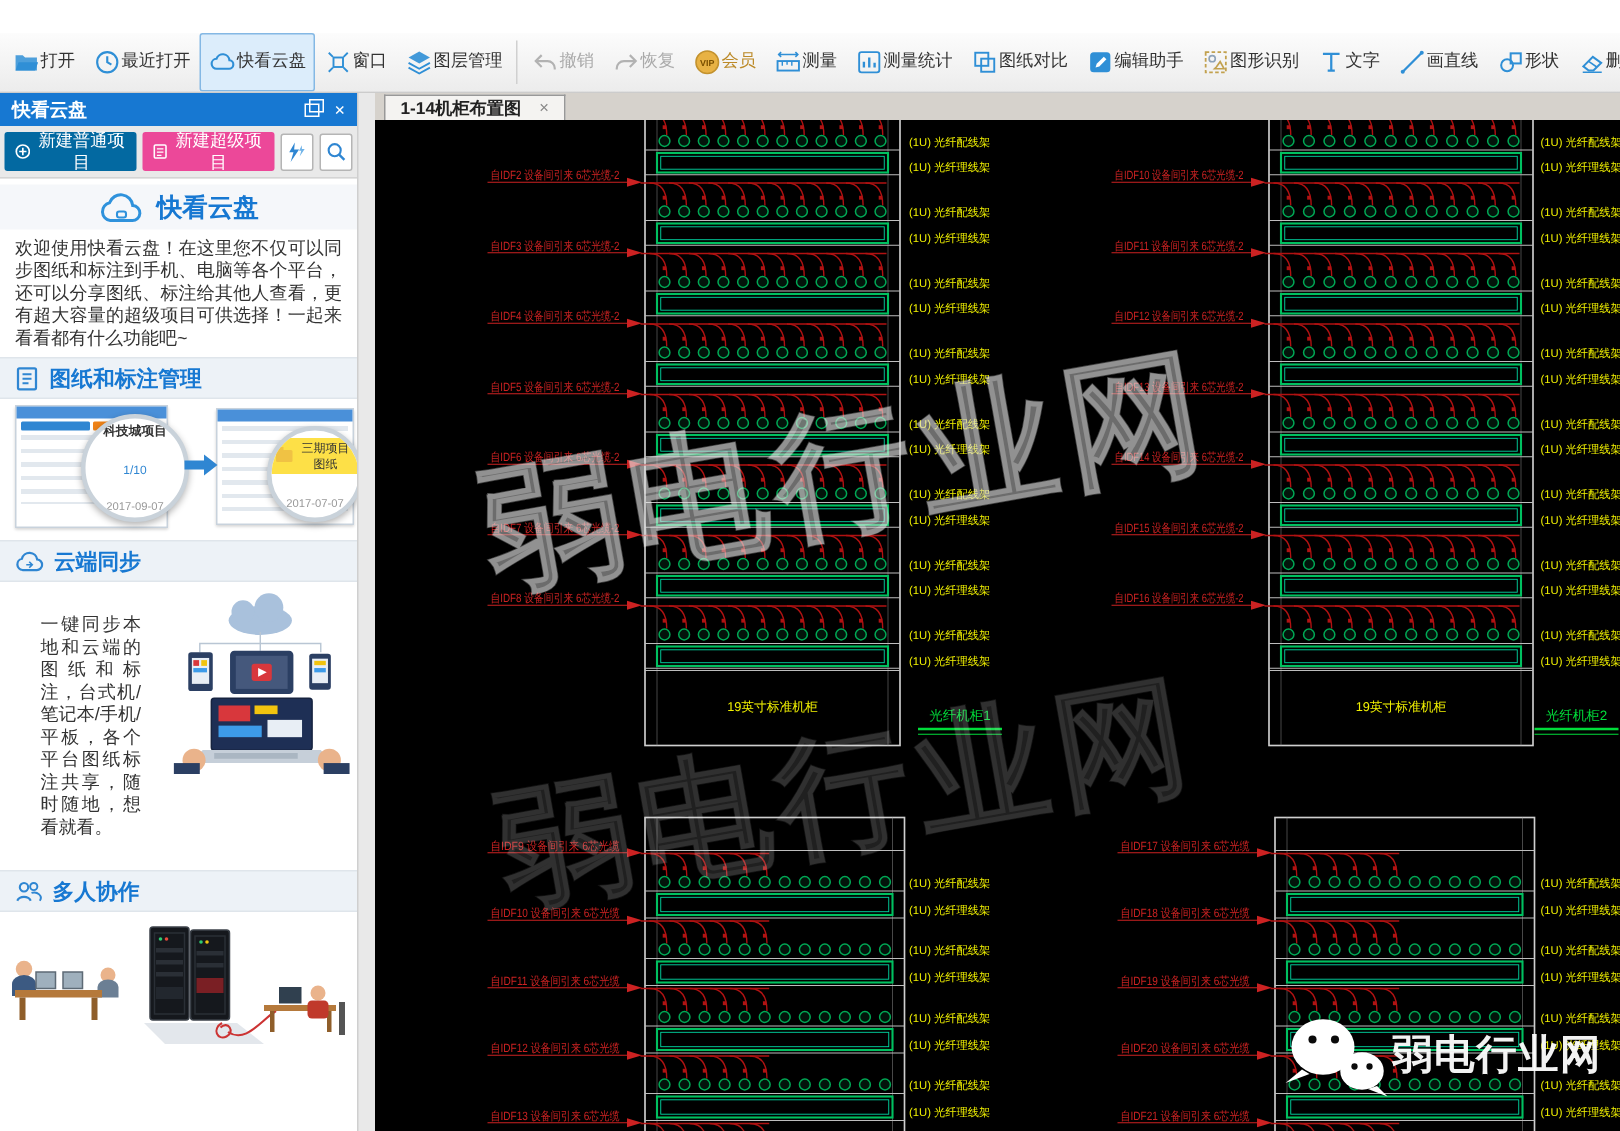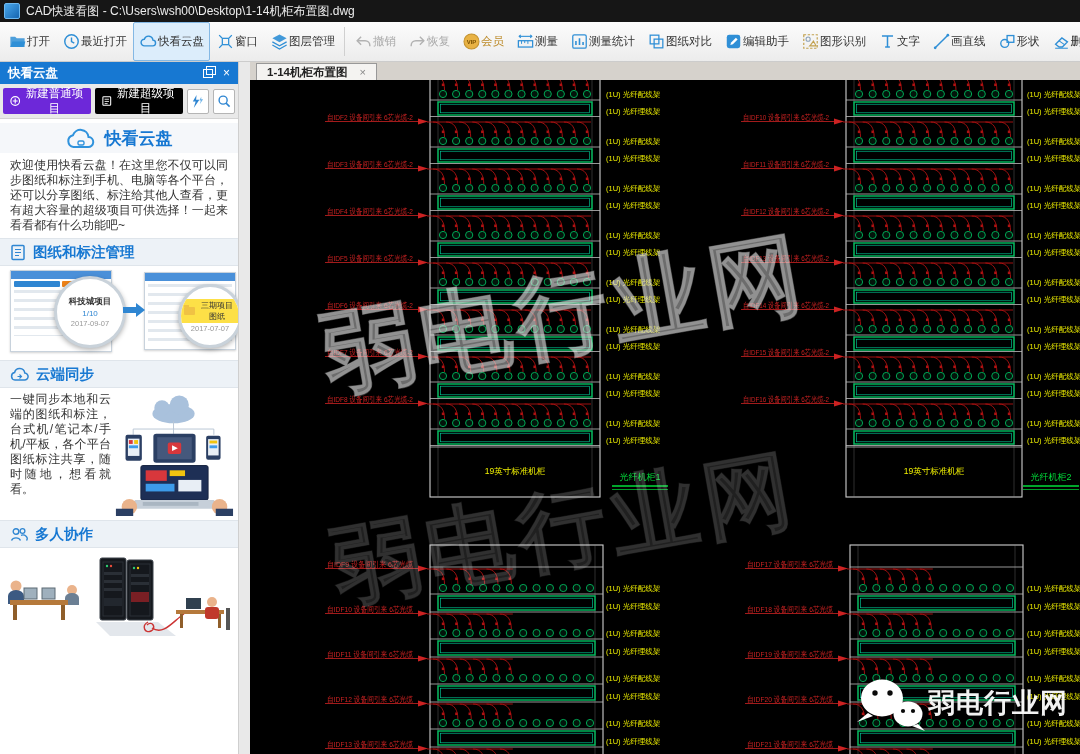--- a/index.html
+++ b/index.html
@@ -34,22 +34,22 @@
   .float-ic{width:8px;height:7px;border:1px solid #fff;position:relative;display:inline-block}
   .float-ic:after{content:"";position:absolute;left:2px;top:-4px;width:8px;height:7px;border:1px solid #fff}
   .close-ic{font-size:12px;line-height:12px;cursor:pointer}
   .sb-myproj{height:32px;display:flex;align-items:center;justify-content:center;gap:8px;
     font-size:13.5px;color:#333;border-bottom:1px solid #e2e2e2;position:relative;background:#fff}
   .sb-myproj .cloudpos{position:absolute;left:14px;top:8px}
   .sb-btnrow{height:34px;background:#e9e9e9;display:flex;align-items:center;gap:4px;padding:0 3px;
     border-bottom:1px solid #d4d4d4}
   .btn-blue,.btn-orange{height:26px;border:none;border-radius:2px;font-size:11.5px;color:#fff;
     display:flex;align-items:center;gap:4px;padding:0 7px;cursor:pointer;font-family:inherit}
-  .btn-blue{background:#6d28d9}
-  .btn-orange{background:#000000}
+  .btn-blue{background:#0369a1}
+  .btn-orange{background:#ec4899}
   .btn-sq{width:25px;height:25px;background:#fff;border:1px solid #b5b5b5;border-radius:2px;
     display:flex;align-items:center;justify-content:center;padding:0;cursor:pointer}
   .sb-heading{height:30px;display:flex;align-items:center;justify-content:center;gap:9px;
     color:#1778d2;font-size:17px;font-weight:bold;background:#f5f7fa;margin-top:4px}
   .sb-para{font-size:12px;color:#333;line-height:15px;margin:5px 10px;text-align:justify}
   .sb-banner{height:26px;background:#edf2f7;border-top:1px solid #dfe5eb;border-bottom:1px solid #dfe5eb;
     display:flex;align-items:center;gap:7px;padding:0 10px;color:#1778d2;font-size:14.5px;
     font-weight:bold;margin-top:4px}
 
   
@@ -57,35 +57,35 @@
   .mini-card{position:absolute;background:#fff;border:1px solid #c8d2dc;box-shadow:0 1px 2px rgba(0,0,0,.18)}
   .mc-head{height:8px;background:#4a90d9}
   .mc-chips{display:flex;gap:2px;margin:2px 3px}
   .chip{height:6px;border-radius:1px;flex:1}
   .chip.b{background:#2f86d2}.chip.o{background:#ef8318}
   .mc-lines{margin:3px 3px;height:46px;background:repeating-linear-gradient(#e2e8ee 0 3px,transparent 3px 9px)}
   .c1{left:6px;top:2px;width:100px;height:80px}
   .c2{left:140px;top:4px;width:90px;height:76px}
   .mag{position:absolute;background:#fff;border:3px solid #c9d2da;border-radius:50%;
     box-shadow:0 2px 5px rgba(0,0,0,.3);display:flex;flex-direction:column;align-items:center;
-    justify-content:center;gap:1px;overflow:hidden;text-align:center}
+    justify-content:center;gap:15px;overflow:hidden;text-align:center}
   .m1{left:50px;top:8px;width:66px;height:66px}
   .m2{left:174px;top:16px;width:58px;height:58px}
   .mg-t1{font-size:8.5px;color:#333;font-weight:bold}
   .mg-t2{font-size:8px;color:#2f86d2}
   .mg-t3{font-size:7.5px;color:#999}
   .mg-hl{background:#fde047;padding:1px 3px;display:flex;gap:3px;align-items:center;font-size:8px;color:#333}
   .folder{width:11px;height:8px;background:#f0c244;border-radius:1px;position:relative;flex:none}
   .folder:before{content:"";position:absolute;top:-2px;left:0;width:5px;height:2px;background:#f0c244}
   .arrow-right{position:absolute;left:119px;top:39px;width:13px;height:6px;background:#2f86d2}
   .arrow-right:after{content:"";position:absolute;right:-9px;top:-4px;border-left:9px solid #2f86d2;
     border-top:7px solid transparent;border-bottom:7px solid transparent}
 
   .sb-syncrow{display:flex;margin:4px 4px 0 10px;gap:3px}
-  .sb-syncrow .sb-para{flex:1;margin:0}
+  .sb-syncrow .sb-para{flex:1;margin:17px}
   .illo2{width:120px;height:124px;flex:none}
   .illo3{display:block;width:238px;height:90px;margin-top:2px}
 
   
   .splitter{position:absolute;left:238px;top:62px;width:12px;height:692px;background:#e9e9e9;
     border-left:1px solid #cfcfcf;box-sizing:border-box}
 
   
   .tabbar{position:absolute;left:250px;top:62px;width:830px;height:18px;background:#d6d2cc;
     display:flex;align-items:flex-end}
@@ -95,24 +95,20 @@
   .tab-x{color:#888;font-size:11px;font-weight:normal;cursor:pointer}
   .canvas{position:absolute;left:250px;top:80px;width:830px;height:674px;background:#000;overflow:hidden}
   .canvas svg{display:block}
   svg text{font-family:"Liberation Sans",sans-serif}
 </style>
 </head>
 <body>
 
 <div class="window">
 
-  <div class="titlebar">
-    <span class="app-ic"></span>
-    <span class="tb-title">CAD快速看图 - C:\Users\wsh00\Desktop\1-14机柜布置图.dwg</span>
-  </div>
 
   <div class="toolbar">
       <div class="tb-item">
         <span class="tb-icon">
           <svg viewBox="0 0 24 24">
             <path d="M3 6h6l2 2h10v11H3z" fill="#2f8fd6" opacity=".85"></path>
             <path d="M3 19l2.5-7H22l-2.5 7z" fill="#2f8fd6"></path>
           </svg>
         </span>
         <span class="tb-label">打开</span>

